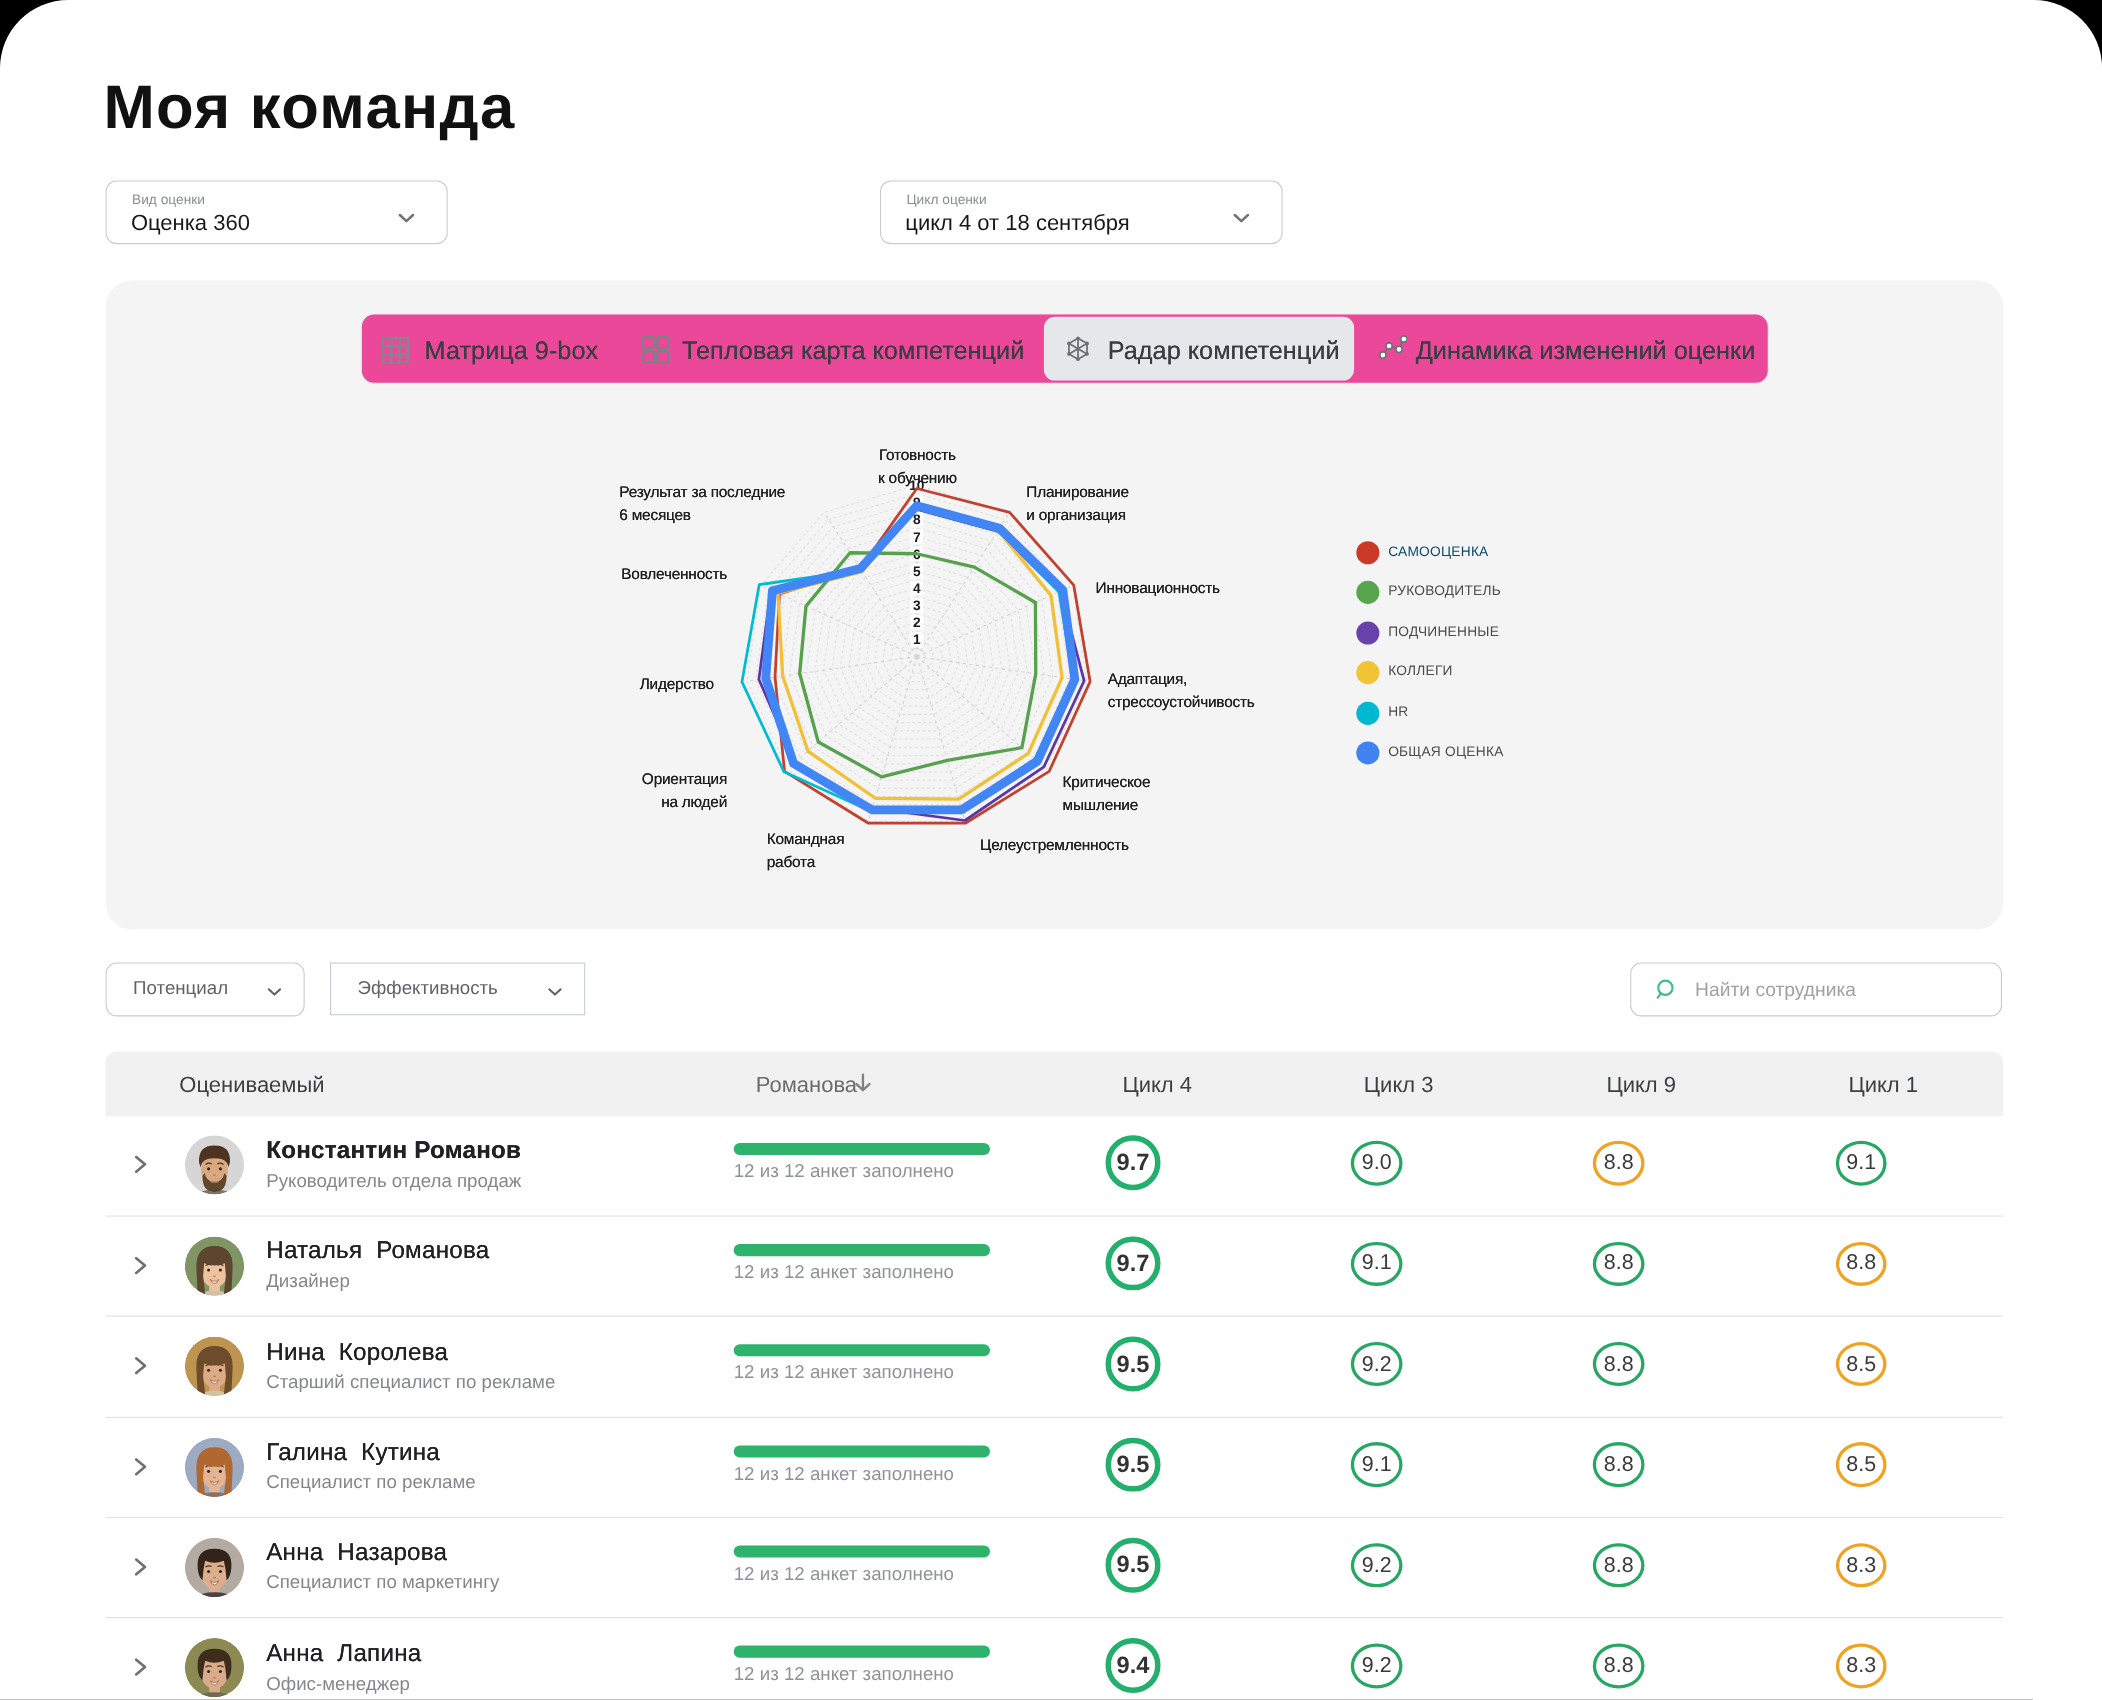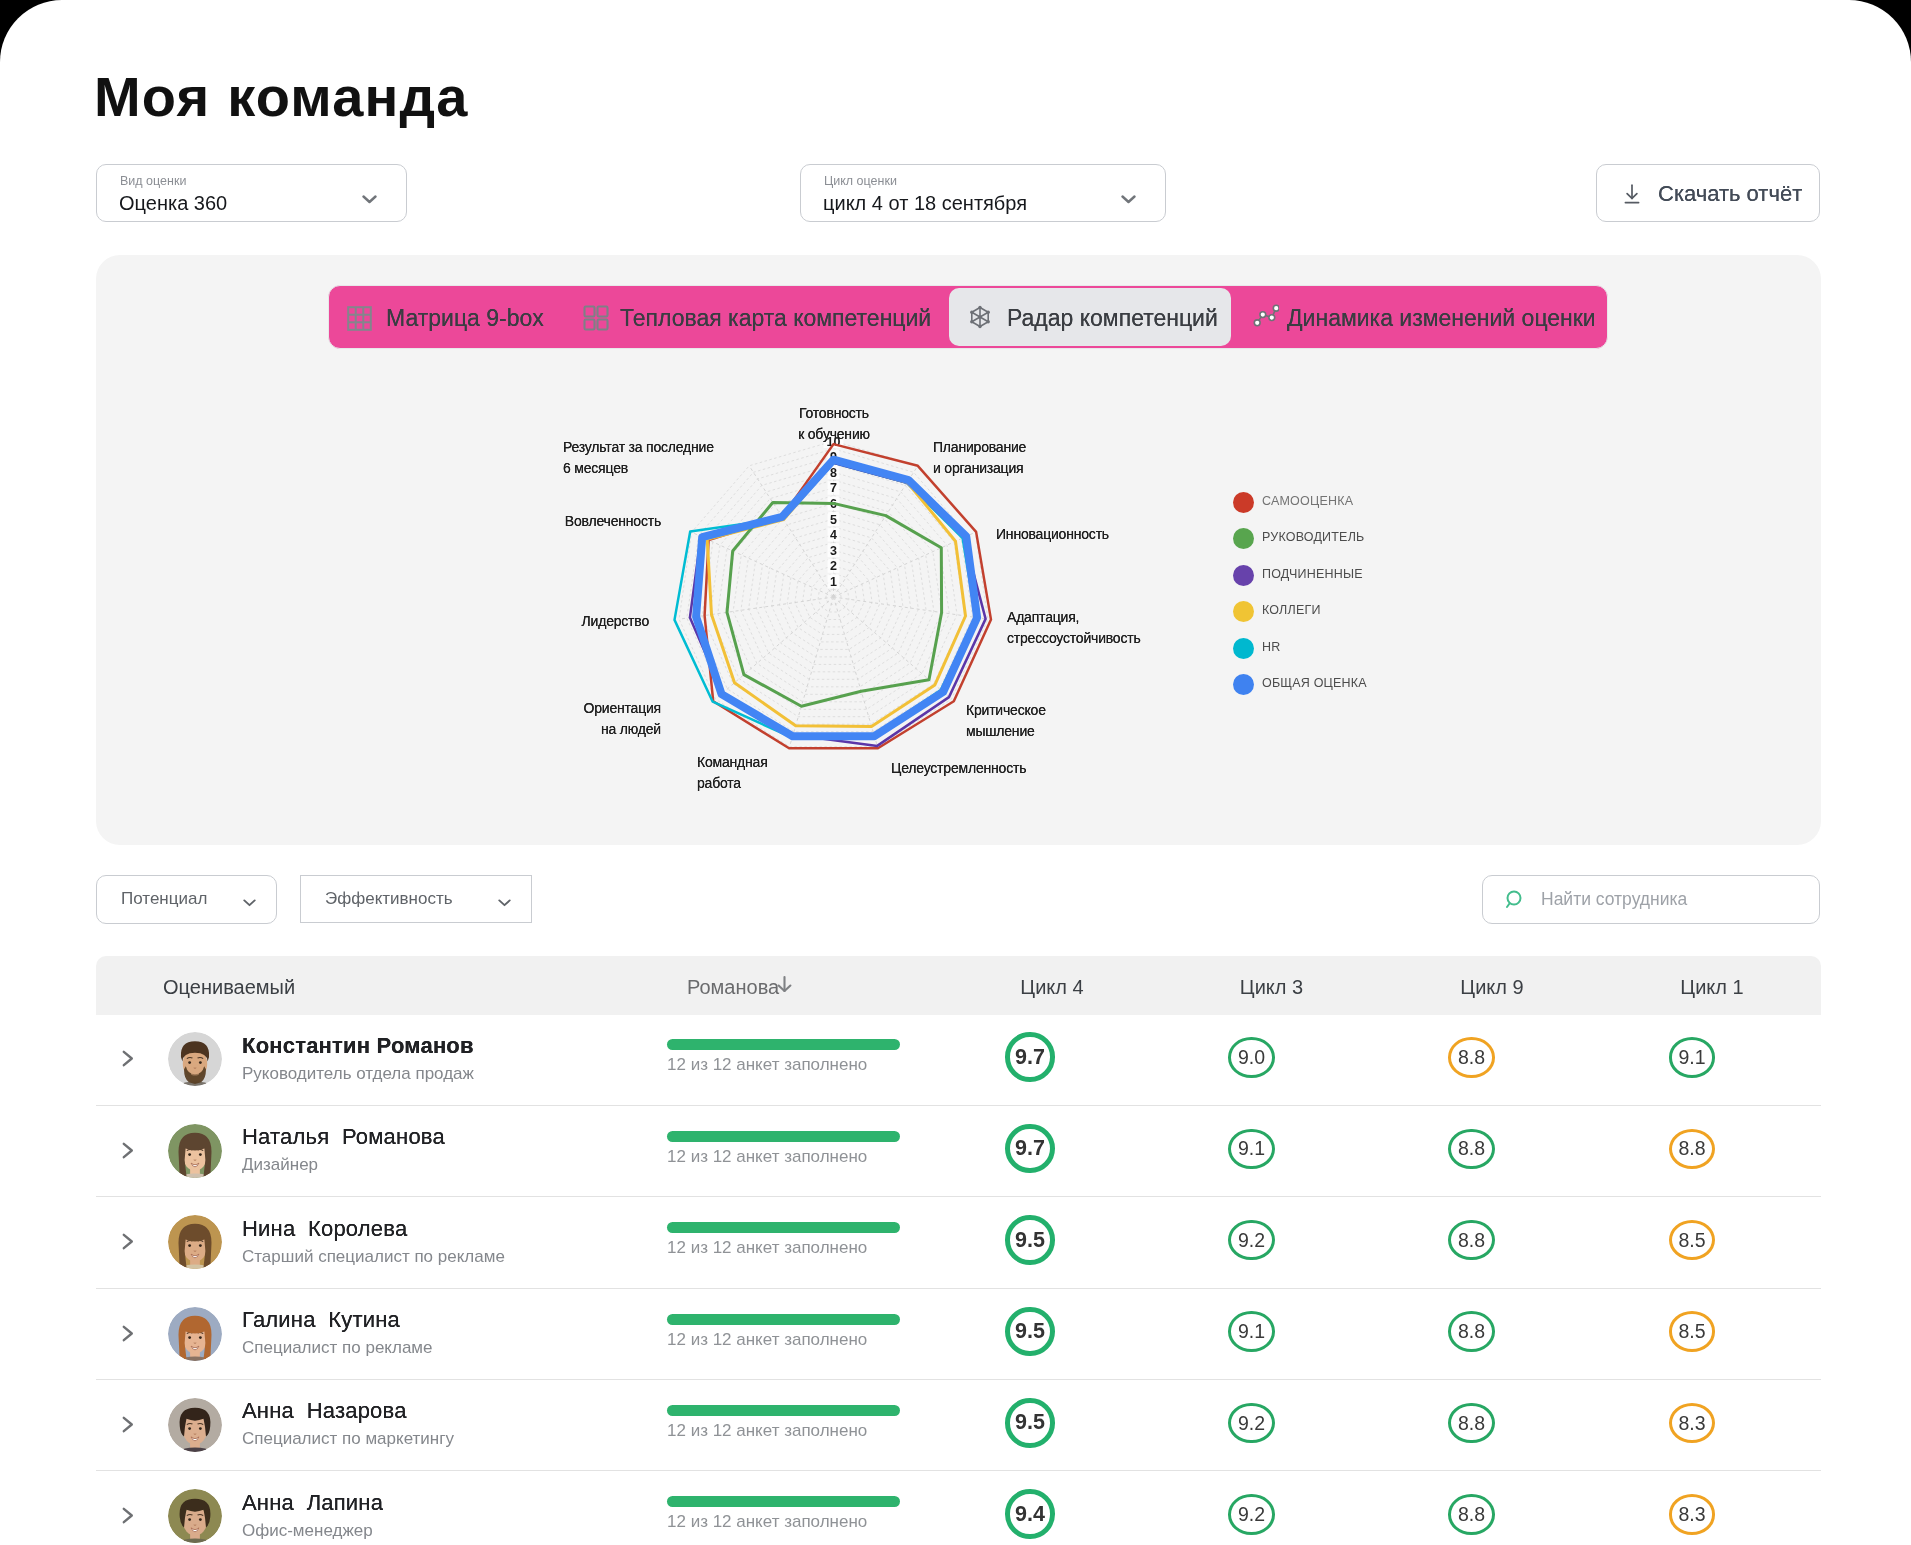--- a/index.html
+++ b/index.html
@@ -14,28 +14,20 @@
 <div style="position:absolute;right:29px;top:25px"><svg width="15" height="9" viewBox="0 0 15 9" fill="none" stroke="#71757a" stroke-width="2.4" stroke-linecap="round" stroke-linejoin="round">
           <path d="M1.5 1.5 L7.5 7 L13.5 1.5"></path>
         </svg></div>
     </div>
 <div style="position:absolute;left:800px;top:164px;width:366px;height:58px;border:1px solid #c9ccd1;border-radius:10px;box-sizing:border-box;background:#fff">
 <div style="position:absolute;left:23px;top:9px;font-size:12.5px;color:#8b8e94">Цикл оценки</div>
 <div style="position:absolute;left:22px;top:27px;font-size:20px;color:#16181c">цикл 4 от 18 сентября</div>
 <div style="position:absolute;right:29px;top:25px"><svg width="15" height="9" viewBox="0 0 15 9" fill="none" stroke="#71757a" stroke-width="2.4" stroke-linecap="round" stroke-linejoin="round">
           <path d="M1.5 1.5 L7.5 7 L13.5 1.5"></path>
         </svg></div>
-    </div>
-<div style="position:absolute;left:1596px;top:164px;width:224px;height:58px;border:1px solid #c9ccd1;border-radius:10px;box-sizing:border-box;background:#fff">
-<div style="position:absolute;left:23px;top:17px"><svg width="24" height="24" viewBox="0 0 24 24" fill="none" stroke="#565b63" stroke-width="1.7" stroke-linecap="round" stroke-linejoin="round">
-          <path d="M12 3.2 v13.2"></path>
-          <path d="M7.1 11.6 l4.9 4.8 4.9-4.8"></path>
-          <path d="M5.4 20.6 h13.2"></path>
-        </svg></div>
-<div style="position:absolute;left:61px;top:15.5px;font-size:22px;font-weight:500;color:#434b57;text-shadow:0 0 .5px #434b57">Скачать отчёт</div>
     </div>
 
 <div style="position:absolute;left:96px;top:255px;width:1725px;height:590px;background:#f4f4f4;border-radius:24px"></div>
 <div style="position:absolute;left:328px;top:285px;width:1280px;height:64px;background:#ec4899;border:1px solid #e7e8ea;border-radius:12px;box-sizing:border-box">
 <div style="position:absolute;left:620px;top:2px;width:282px;height:58px;background:#e6e7ea;border-radius:10px"></div>
 <div style="position:absolute;left:18px;top:19.5px"><svg width="25" height="25" viewBox="0 0 25 25" fill="none" stroke="#83868c" stroke-width="2">
           <rect x="1.2" y="1.2" width="22.6" height="22.6"></rect>
           <line x1="8.7" y1="1.2" x2="8.7" y2="23.8"></line>
           <line x1="16.3" y1="1.2" x2="16.3" y2="23.8"></line>
           <line x1="1.2" y1="8.7" x2="23.8" y2="8.7"></line>
@@ -140,21 +132,21 @@
     <div class="axl" style="left:996px;top:524px">Инновационность</div>
     <div class="axl" style="left:1007px;top:607px">Адаптация,<br>стрессоустойчивость</div>
     <div class="axl" style="left:966px;top:700px">Критическое<br>мышление</div>
     <div class="axl" style="left:891px;top:758px">Целеустремленность</div>
     <div class="axl" style="left:697px;top:752px">Командная<br>работа</div>
     <div class="axl" style="right:1250px;top:698px;text-align:right">Ориентация<br>на людей</div>
     <div class="axl" style="right:1262px;top:611px;text-align:right">Лидерство</div>
     <div class="axl" style="right:1250px;top:511px;text-align:right">Вовлеченность</div>
     <div class="axl" style="left:563px;top:437px">Результат за последние<br>6 месяцев</div>
 <div style="position:absolute;left:1233px;top:492px;width:21px;height:21px;border-radius:50%;background:#cb3a28"></div>
-    <div style="position:absolute;left:1262px;top:494px;font-size:12.5px;color:#737373;letter-spacing:.2px">САМООЦЕНКА</div>
+    <div style="position:absolute;left:1262px;top:494px;font-size:12.5px;color:#0c4a6e;letter-spacing:.2px">САМООЦЕНКА</div>
     <div style="position:absolute;left:1233px;top:528px;width:21px;height:21px;border-radius:50%;background:#58a54e"></div>
     <div style="position:absolute;left:1262px;top:530px;font-size:12.5px;color:#4c4c4c;letter-spacing:.2px">РУКОВОДИТЕЛЬ</div>
     <div style="position:absolute;left:1233px;top:565px;width:21px;height:21px;border-radius:50%;background:#6742ab"></div>
     <div style="position:absolute;left:1262px;top:567px;font-size:12.5px;color:#4c4c4c;letter-spacing:.2px">ПОДЧИНЕННЫЕ</div>
     <div style="position:absolute;left:1233px;top:601px;width:21px;height:21px;border-radius:50%;background:#f0c434"></div>
     <div style="position:absolute;left:1262px;top:603px;font-size:12.5px;color:#4c4c4c;letter-spacing:.2px">КОЛЛЕГИ</div>
     <div style="position:absolute;left:1233px;top:638px;width:21px;height:21px;border-radius:50%;background:#00b8cf"></div>
     <div style="position:absolute;left:1262px;top:640px;font-size:12.5px;color:#4c4c4c;letter-spacing:.2px">HR</div>
     <div style="position:absolute;left:1233px;top:674px;width:21px;height:21px;border-radius:50%;background:#3f82f0"></div>
     <div style="position:absolute;left:1262px;top:676px;font-size:12.5px;color:#4c4c4c;letter-spacing:.2px">ОБЩАЯ ОЦЕНКА</div>

